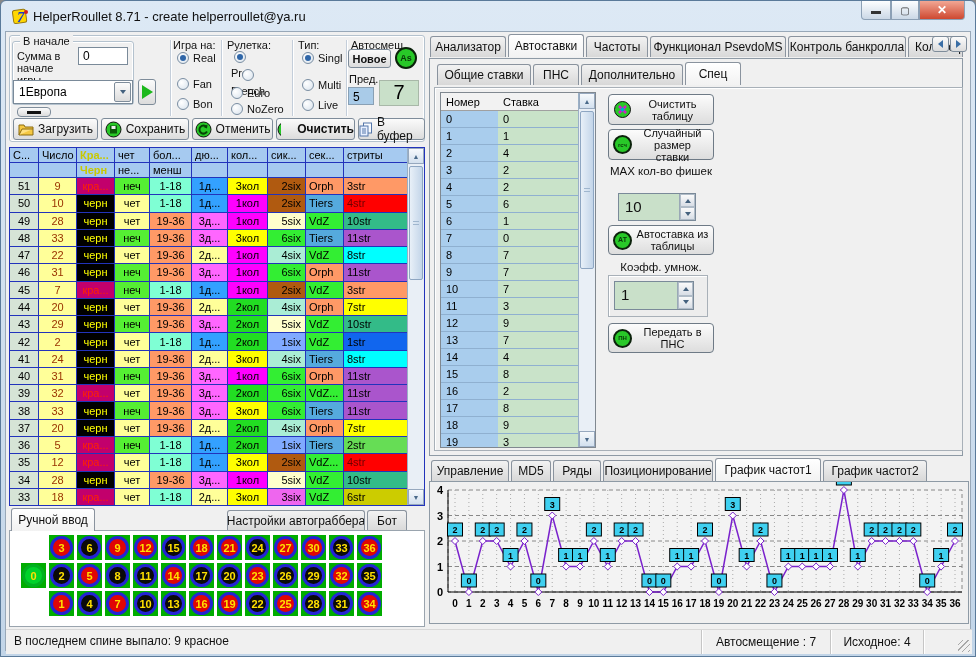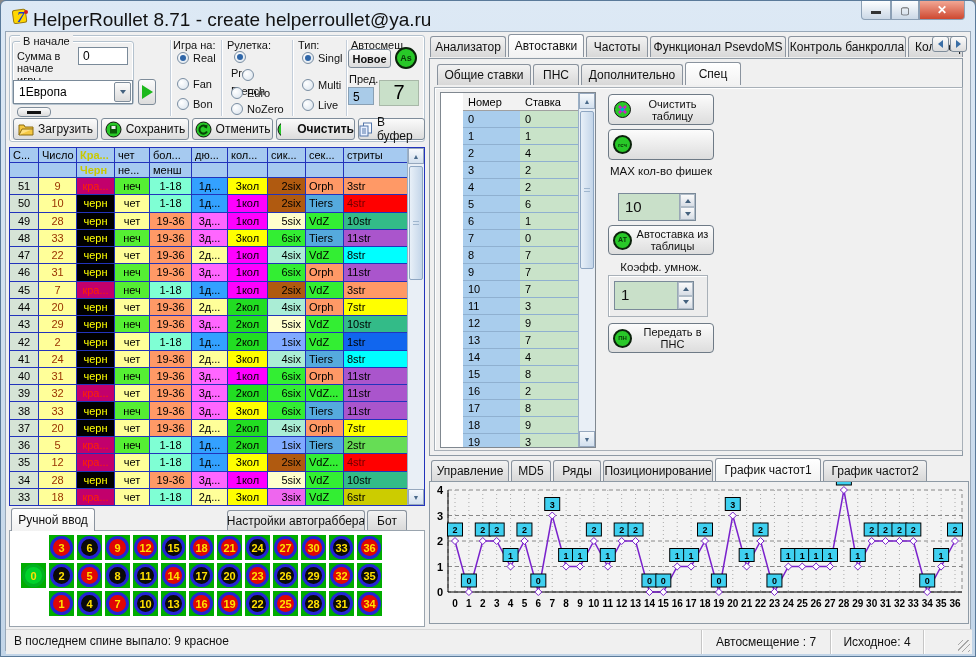--- a/index.html
+++ b/index.html
@@ -3,21 +3,21 @@
 <meta charset="utf-8">
 <style>
   html,body{margin:0;padding:0;width:976px;height:657px;overflow:hidden;
     font-family:"Liberation Sans",sans-serif;background:#888;}
   .abs{position:absolute;}
   .window{position:absolute;inset:0;background:linear-gradient(#DDE9F5,#C2D5E8);
     border:1px solid #5A7A9A;border-radius:6px 6px 0 0;overflow:hidden;box-sizing:border-box;}
   .client{position:absolute;left:4px;right:4px;top:30px;bottom:5px;background:#F0F0F0;
     border:1px solid #98A8B8;box-sizing:border-box;}
   
-  .title-text{position:absolute;left:32px;top:8px;font-size:19px;color:#111;}
+  .title-text{position:absolute;left:32px;top:8px;font-size:13px;color:#111;}
   .winbtns{position:absolute;top:0;right:10px;display:flex;}
   .winbtn{height:19px;border:1px solid #8CA0B5;border-top:none;background:linear-gradient(#FDFEFF,#CBD8E6);
     display:flex;align-items:center;justify-content:center;font-size:10px;color:#333;box-sizing:border-box;}
   .winbtn.min{width:30px;border-radius:0 0 0 4px;}
   .winbtn.max{width:28px;}
   .winbtn.close{width:46px;background:linear-gradient(#F2A794,#CE4830);color:#fff;font-weight:bold;
     border-radius:0 0 4px 0;font-size:12px;}
   
   .btn{background:linear-gradient(#FBFBFB,#DCDCDC);border:1px solid #7E8C9A;border-radius:3px;
     display:flex;align-items:center;justify-content:center;font-size:12px;color:#111;box-sizing:border-box;cursor:default;}
@@ -72,21 +72,21 @@
     font-size:11px;font-weight:bold;color:#FFE000;box-sizing:border-box;}
   .rcirc.red{background:#E00505;border:3px solid #2323D5;}
   .rcirc.black{background:#0A0A0A;border:3px solid #2323D5;}
   .rcirc.zero{background:#00D22A;border:3px solid #00B020;}
   
   .rp-panel{position:absolute;left:428px;top:57px;width:534px;height:398px;background:#F0F0F0;
     border:1px solid #8E9AA5;box-sizing:border-box;}
   .sunken{position:absolute;background:#F0F0F0;border:1px solid #A8B0B8;
     box-shadow:inset 1px 1px 0 #FFF;box-sizing:border-box;}
   .bets{position:absolute;left:439px;top:91px;width:156px;height:356px;background:#FFF;
-    border:1px solid #808890;box-sizing:border-box;overflow:hidden;padding-left:22px;}
+    border:1px solid #808890;box-sizing:border-box;overflow:hidden;}
   .bhead{display:flex;height:17px;background:#F2F2F2;border-bottom:1px solid #A0A0A0;font-size:11px;}
   .bhead div{display:flex;align-items:center;padding-left:5px;box-sizing:border-box;}
   .brow{display:flex;height:17px;font-size:11px;}
   .bcell{display:flex;align-items:center;padding-left:5px;box-sizing:border-box;border-bottom:1px solid #8FB0D0;}
   .bnum{width:57px;background:#A9CDED;}
   .bbet{flex:1;background:#C9E3C9;}
   .rbtn{position:absolute;left:607px;width:106px;background:linear-gradient(#FCFCFC,#DDDDDD);
     border:1px solid #6E7A86;border-radius:4px;display:flex;align-items:center;gap:4px;padding:2px 4px;
     font-size:11px;line-height:12px;box-sizing:border-box;color:#111;}
   .rbtn .txt{flex:1;text-align:center;}
@@ -751,20 +751,21 @@
   <div class="rbtn" style="top:93px;height:31px;">
     <svg width="19" height="19">
         <circle cx="9.5" cy="9.5" r="8" fill="#28C828" stroke="#111"></circle>
         <path d="M6 6 L13 13 M13 6 L6 13" stroke="#D020C0" stroke-width="2.5"></path>
         <circle cx="9.5" cy="9.5" r="2" fill="#00AACC"></circle>
       </svg>
     <span class="txt">Очистить таблицу</span>
   </div>
   <div class="rbtn" style="top:128px;height:31px;">
     <span class="circ-ico" style="width:19px;height:19px;font-size:6px;">гсч</span>
+    <span class="txt">Случайный размер ставки</span>
   </div>
   <div class="abs lbl" style="left:600px;top:164px;width:120px;text-align:center;font-size:11.5px;line-height:13px;">MAX кол-во фишек</div>
   <div class="spin" style="left:617px;top:192px;width:78px;height:28px;">
     <div class="val">10</div>
     <div class="spinbtns">
         <div class="spinbtn">
           <span class="tri-up"></span>
         </div>
         <div class="spinbtn">
           <span class="tri-dn"></span>

